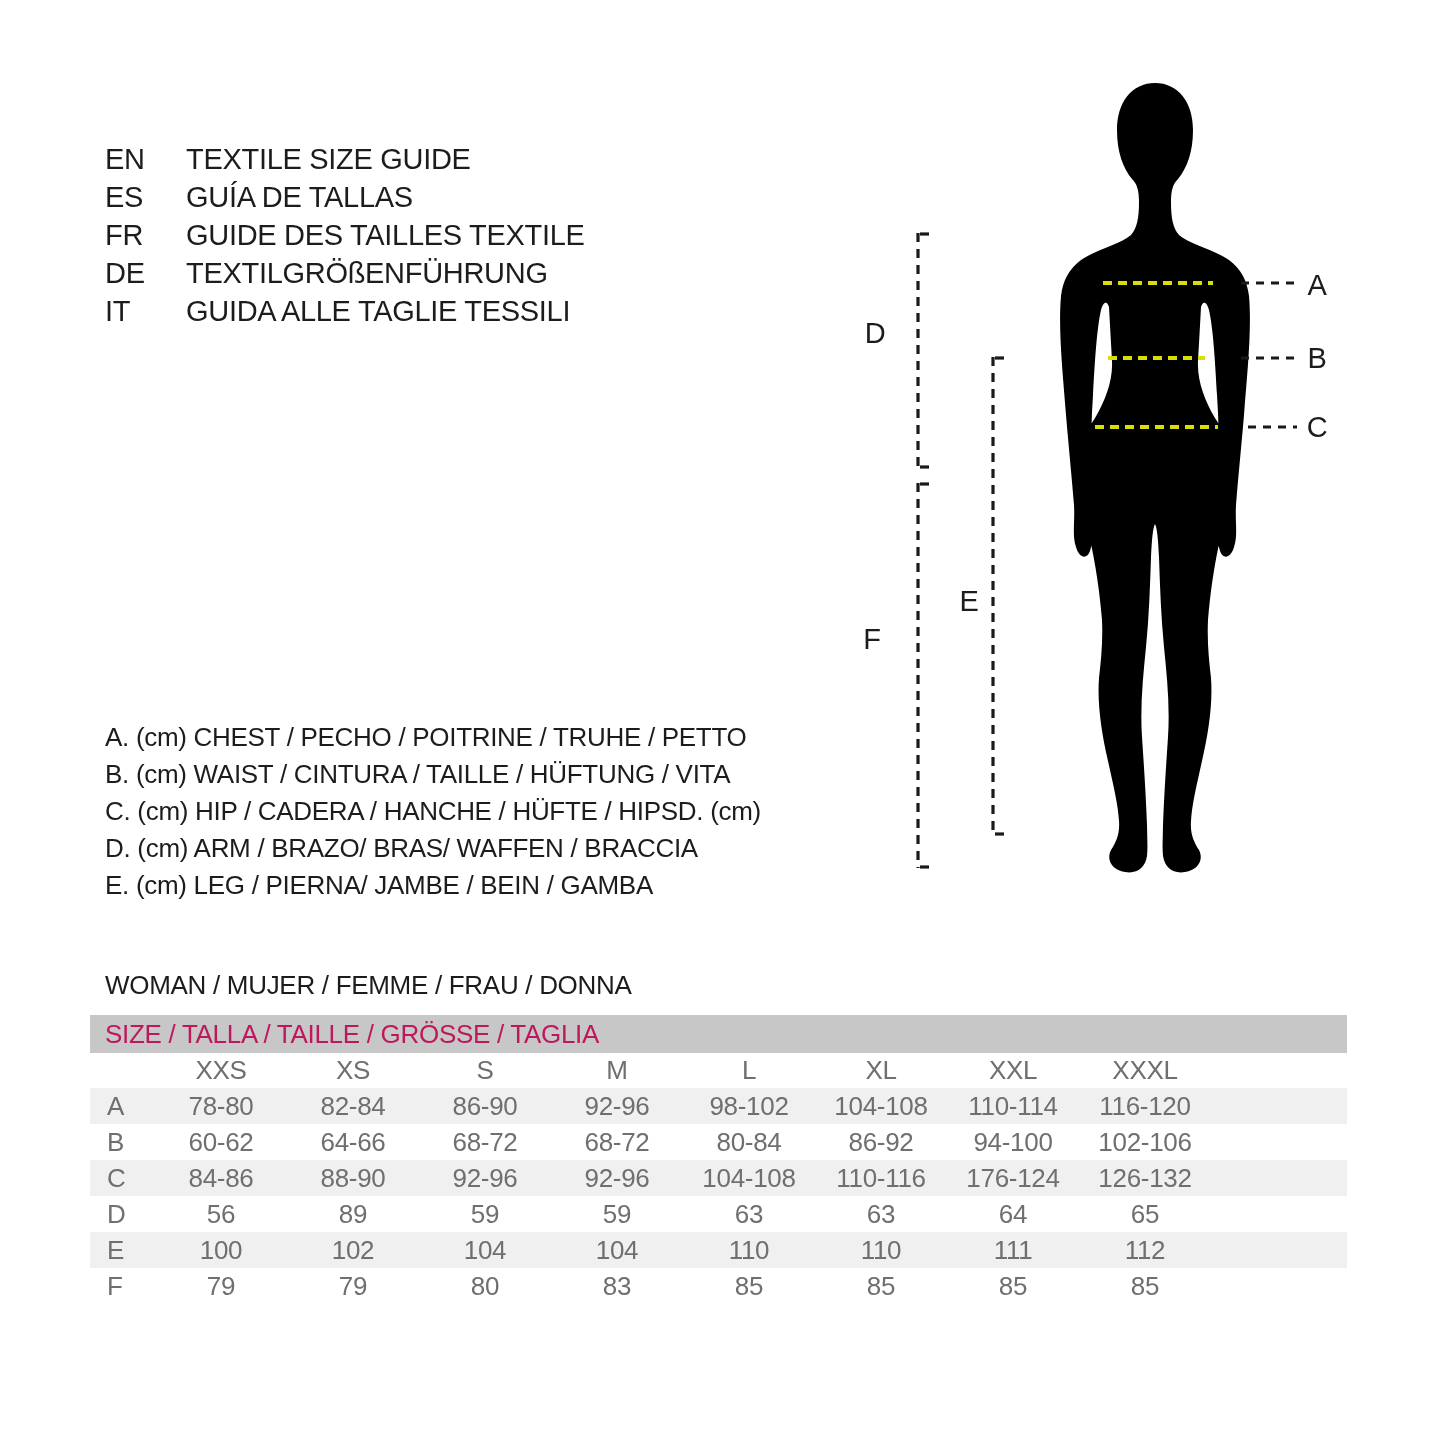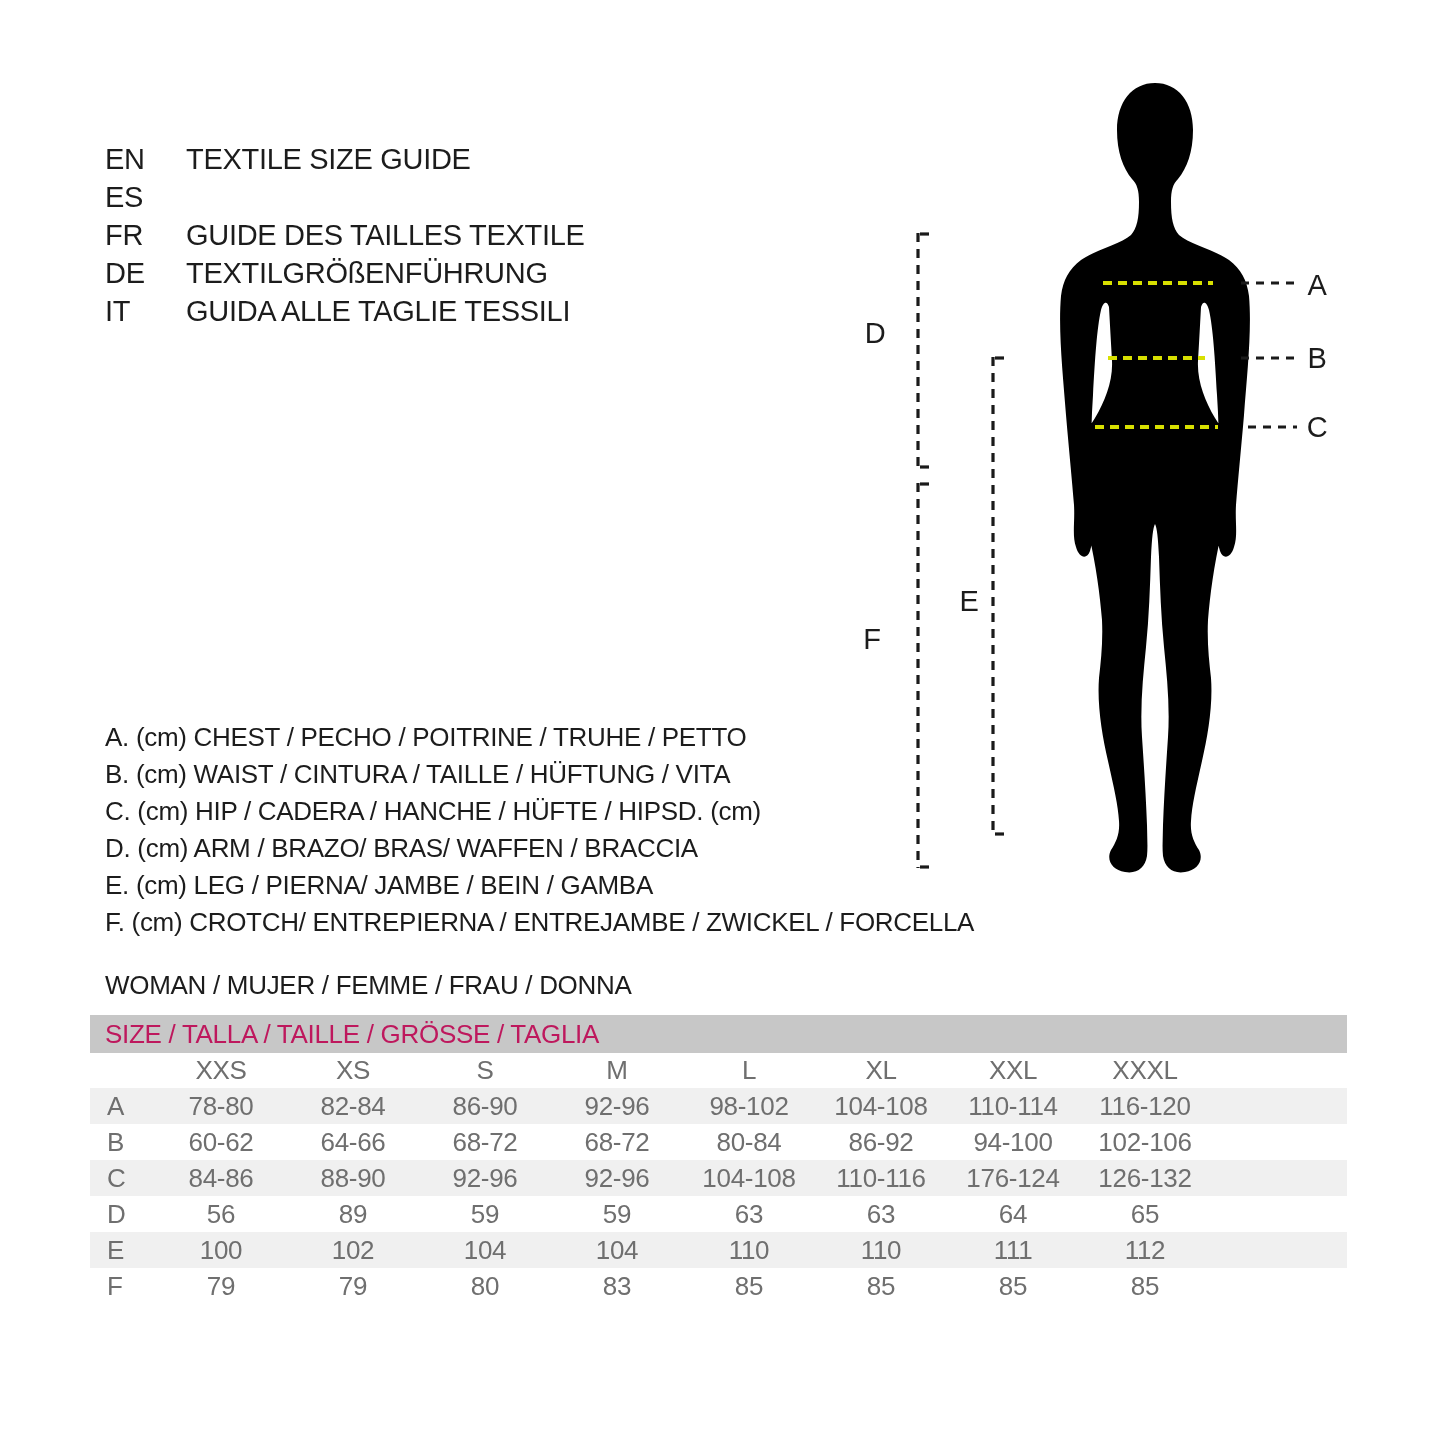--- a/index.html
+++ b/index.html
@@ -59,20 +59,21 @@
 
 <div class="canvas">
 
   <div class="lang-block">
       <div class="lang-row">
         <span class="lang-code">EN</span>
         <span class="lang-title">TEXTILE SIZE GUIDE</span>
       </div>
       <div class="lang-row">
         <span class="lang-code">ES</span>
+        <span class="lang-title">GUÍA DE TALLAS</span>
       </div>
       <div class="lang-row">
         <span class="lang-code">FR</span>
         <span class="lang-title">GUIDE DES TAILLES TEXTILE</span>
       </div>
       <div class="lang-row">
         <span class="lang-code">DE</span>
         <span class="lang-title">TEXTILGRÖßENFÜHRUNG</span>
       </div>
       <div class="lang-row">
@@ -187,21 +188,20 @@
       <div class="callout co-E">E</div>
       <div class="callout co-F">F</div>
     </div>
 
   <div class="legend-block">
       <div class="legend-line">A. (cm) CHEST / PECHO / POITRINE / TRUHE / PETTO</div>
       <div class="legend-line">B. (cm) WAIST / CINTURA / TAILLE / HÜFTUNG / VITA</div>
       <div class="legend-line">C. (cm) HIP / CADERA / HANCHE / HÜFTE / HIPSD. (cm)</div>
       <div class="legend-line">D. (cm) ARM / BRAZO/ BRAS/ WAFFEN / BRACCIA</div>
       <div class="legend-line">E. (cm) LEG / PIERNA/ JAMBE / BEIN / GAMBA</div>
-      <div class="legend-line">F. (cm) CROTCH/ ENTREPIERNA / ENTREJAMBE / ZWICKEL / FORCELLA</div>
     </div>
 
   <div class="gender-title">WOMAN / MUJER / FEMME / FRAU / DONNA</div>
 
   <div class="table-band">SIZE / TALLA / TAILLE / GRÖSSE / TAGLIA</div>
 
   <table class="size-table">
     <colgroup>
       <col style="width:65px">
       <col style="width:132px">

